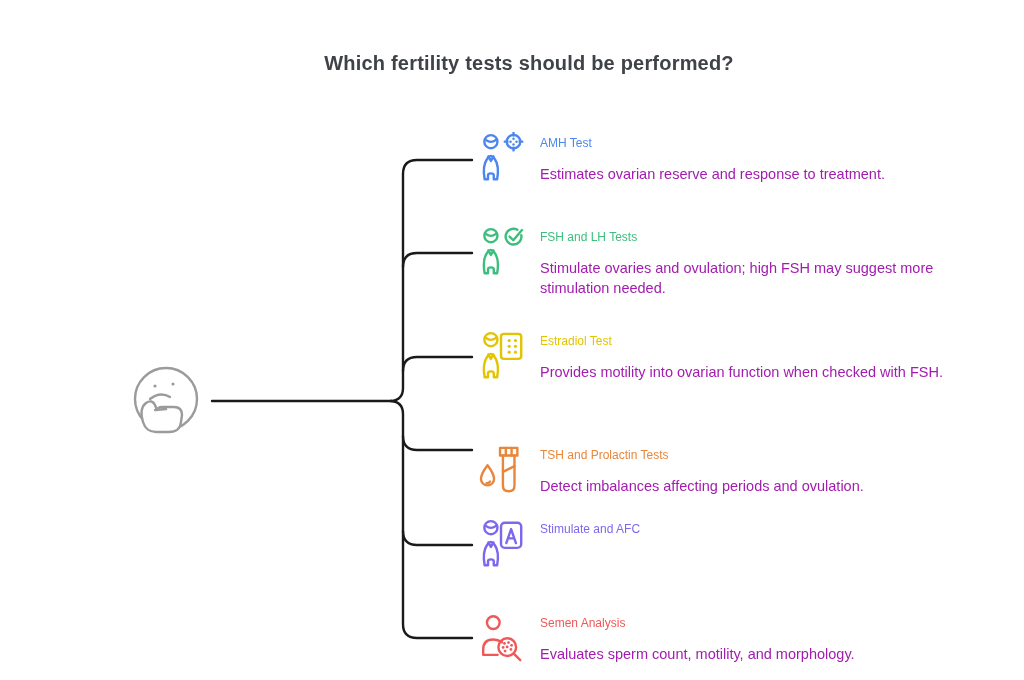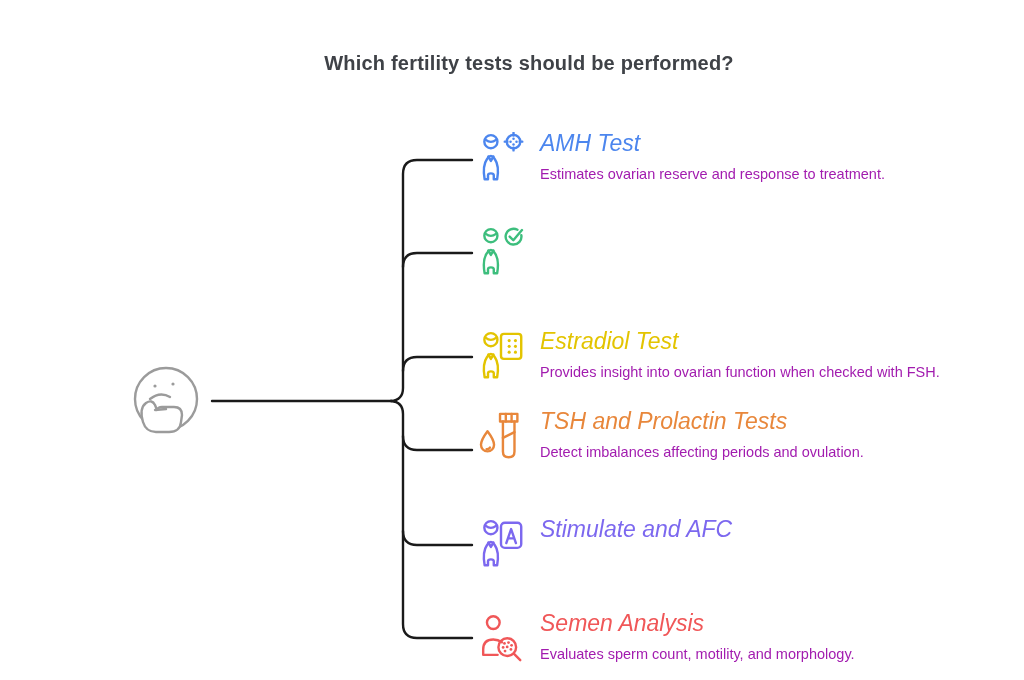--- a/index.html
+++ b/index.html
@@ -28,24 +28,23 @@
     left:477px;
     display:flex;
     align-items:flex-start;
     gap:15px;
     z-index:1;
   }
   .item-icon{flex:0 0 auto;margin-top:2px;}
   .item-icon svg{display:block;}
   .texts{width:450px;}
   .item-title{
-    font-size:23px;
+    font-size:12px;
     line-height:26px;
     color:inherit;
-    font-style:italic;
   }
   .item-desc{
     margin-top:9px;
     font-size:14.5px;
     line-height:19.5px;
     color:#a21caf;
   }
   .ic{stroke:currentColor;fill:none;stroke-width:2.5;stroke-linecap:round;stroke-linejoin:round;}
   .icf{fill:currentColor;stroke:none;}
 </style>
@@ -103,45 +102,49 @@
     <div class="item-icon">
       <svg width="48" height="52" viewBox="0 0 48 54">
         <path class="ic" d="M41.1,3.9 A8.2,8.2 0 1 0 45.1,9.6"></path>
         <path class="ic" d="M33,11 L36.8,14.8 L45.8,4.2"></path>
         <circle class="ic" cx="13.5" cy="10" r="6.8" fill="#fff"></circle>
         <path class="ic" d="M8.2,8.2 Q13.5,12.3 18.8,8.2"></path>
         <path class="ic" d="M7,49 Q4.5,35 9.5,28 Q11.5,25 13.5,25 Q15.5,25 17.5,28 Q22.5,35 20,49 L16.5,49 L16.5,45 Q16.5,43 13.5,43 Q10.5,43 10.5,45 L10.5,49 Z" fill="#fff"></path>
         <path class="ic" d="M10.8,25.5 L13.5,30 L16.2,25.5"></path>
       </svg>
     </div>
+    <div class="texts">
+      <div class="item-title">FSH and LH Tests</div>
+      <div class="item-desc">Stimulate ovaries and ovulation; high FSH may suggest more stimulation needed.</div>
+    </div>
   </div>
 
   <div class="item" style="top: 328px; color: rgb(227, 196, 0); justify-content: center;">
     <div class="item-icon">
       <svg width="48" height="52" viewBox="0 0 48 54">
         <rect class="ic" x="24" y="4" width="21" height="26" rx="3"></rect>
         <circle class="icf" cx="32.5" cy="11" r="1.6"></circle>
           <circle class="icf" cx="39" cy="11" r="1.6"></circle>
         <circle class="icf" cx="32.5" cy="17" r="1.6"></circle>
           <circle class="icf" cx="39" cy="17" r="1.6"></circle>
         <circle class="icf" cx="32.5" cy="23" r="1.6"></circle>
           <circle class="icf" cx="39" cy="23" r="1.6"></circle>
         <circle class="ic" cx="13.5" cy="10" r="6.8" fill="#fff"></circle>
         <path class="ic" d="M8.2,8.2 Q13.5,12.3 18.8,8.2"></path>
         <path class="ic" d="M7,49 Q4.5,35 9.5,28 Q11.5,25 13.5,25 Q15.5,25 17.5,28 Q22.5,35 20,49 L16.5,49 L16.5,45 Q16.5,43 13.5,43 Q10.5,43 10.5,45 L10.5,49 Z" fill="#fff"></path>
         <path class="ic" d="M10.8,25.5 L13.5,30 L16.2,25.5"></path>
       </svg>
     </div>
     <div class="texts">
       <div class="item-title">Estradiol Test</div>
-      <div class="item-desc">Provides insight into ovarian function when checked with FSH.</div>
+      <div class="item-desc">Provides motility into ovarian function when checked with FSH.</div>
     </div>
   </div>
 
-  <div class="item" style="top: 408px; color: rgb(232, 135, 59);">
+  <div class="item" style="top: 442px; color: rgb(232, 135, 59);">
     <div class="item-icon">
       <svg width="48" height="52" viewBox="0 0 48 54">
         <path class="ic" d="M10,22 Q3.2,31 3.2,36.2 A6.8,6.8 0 0 0 16.8,36.2 Q16.8,31 10,22 Z"></path>
         <path class="ic" d="M12.5,39 Q11.3,41 9,40.8"></path>
         <rect class="ic" x="23" y="4" width="18" height="8"></rect>
         <path class="ic" d="M29,4 L29,12 M35,4 L35,12"></path>
         <path class="ic" d="M26,12 L26,43 Q26,49 32,49 Q38,49 38,43 L38,12"></path>
         <path class="ic" d="M26,29 L38,23"></path>
       </svg>
     </div>

